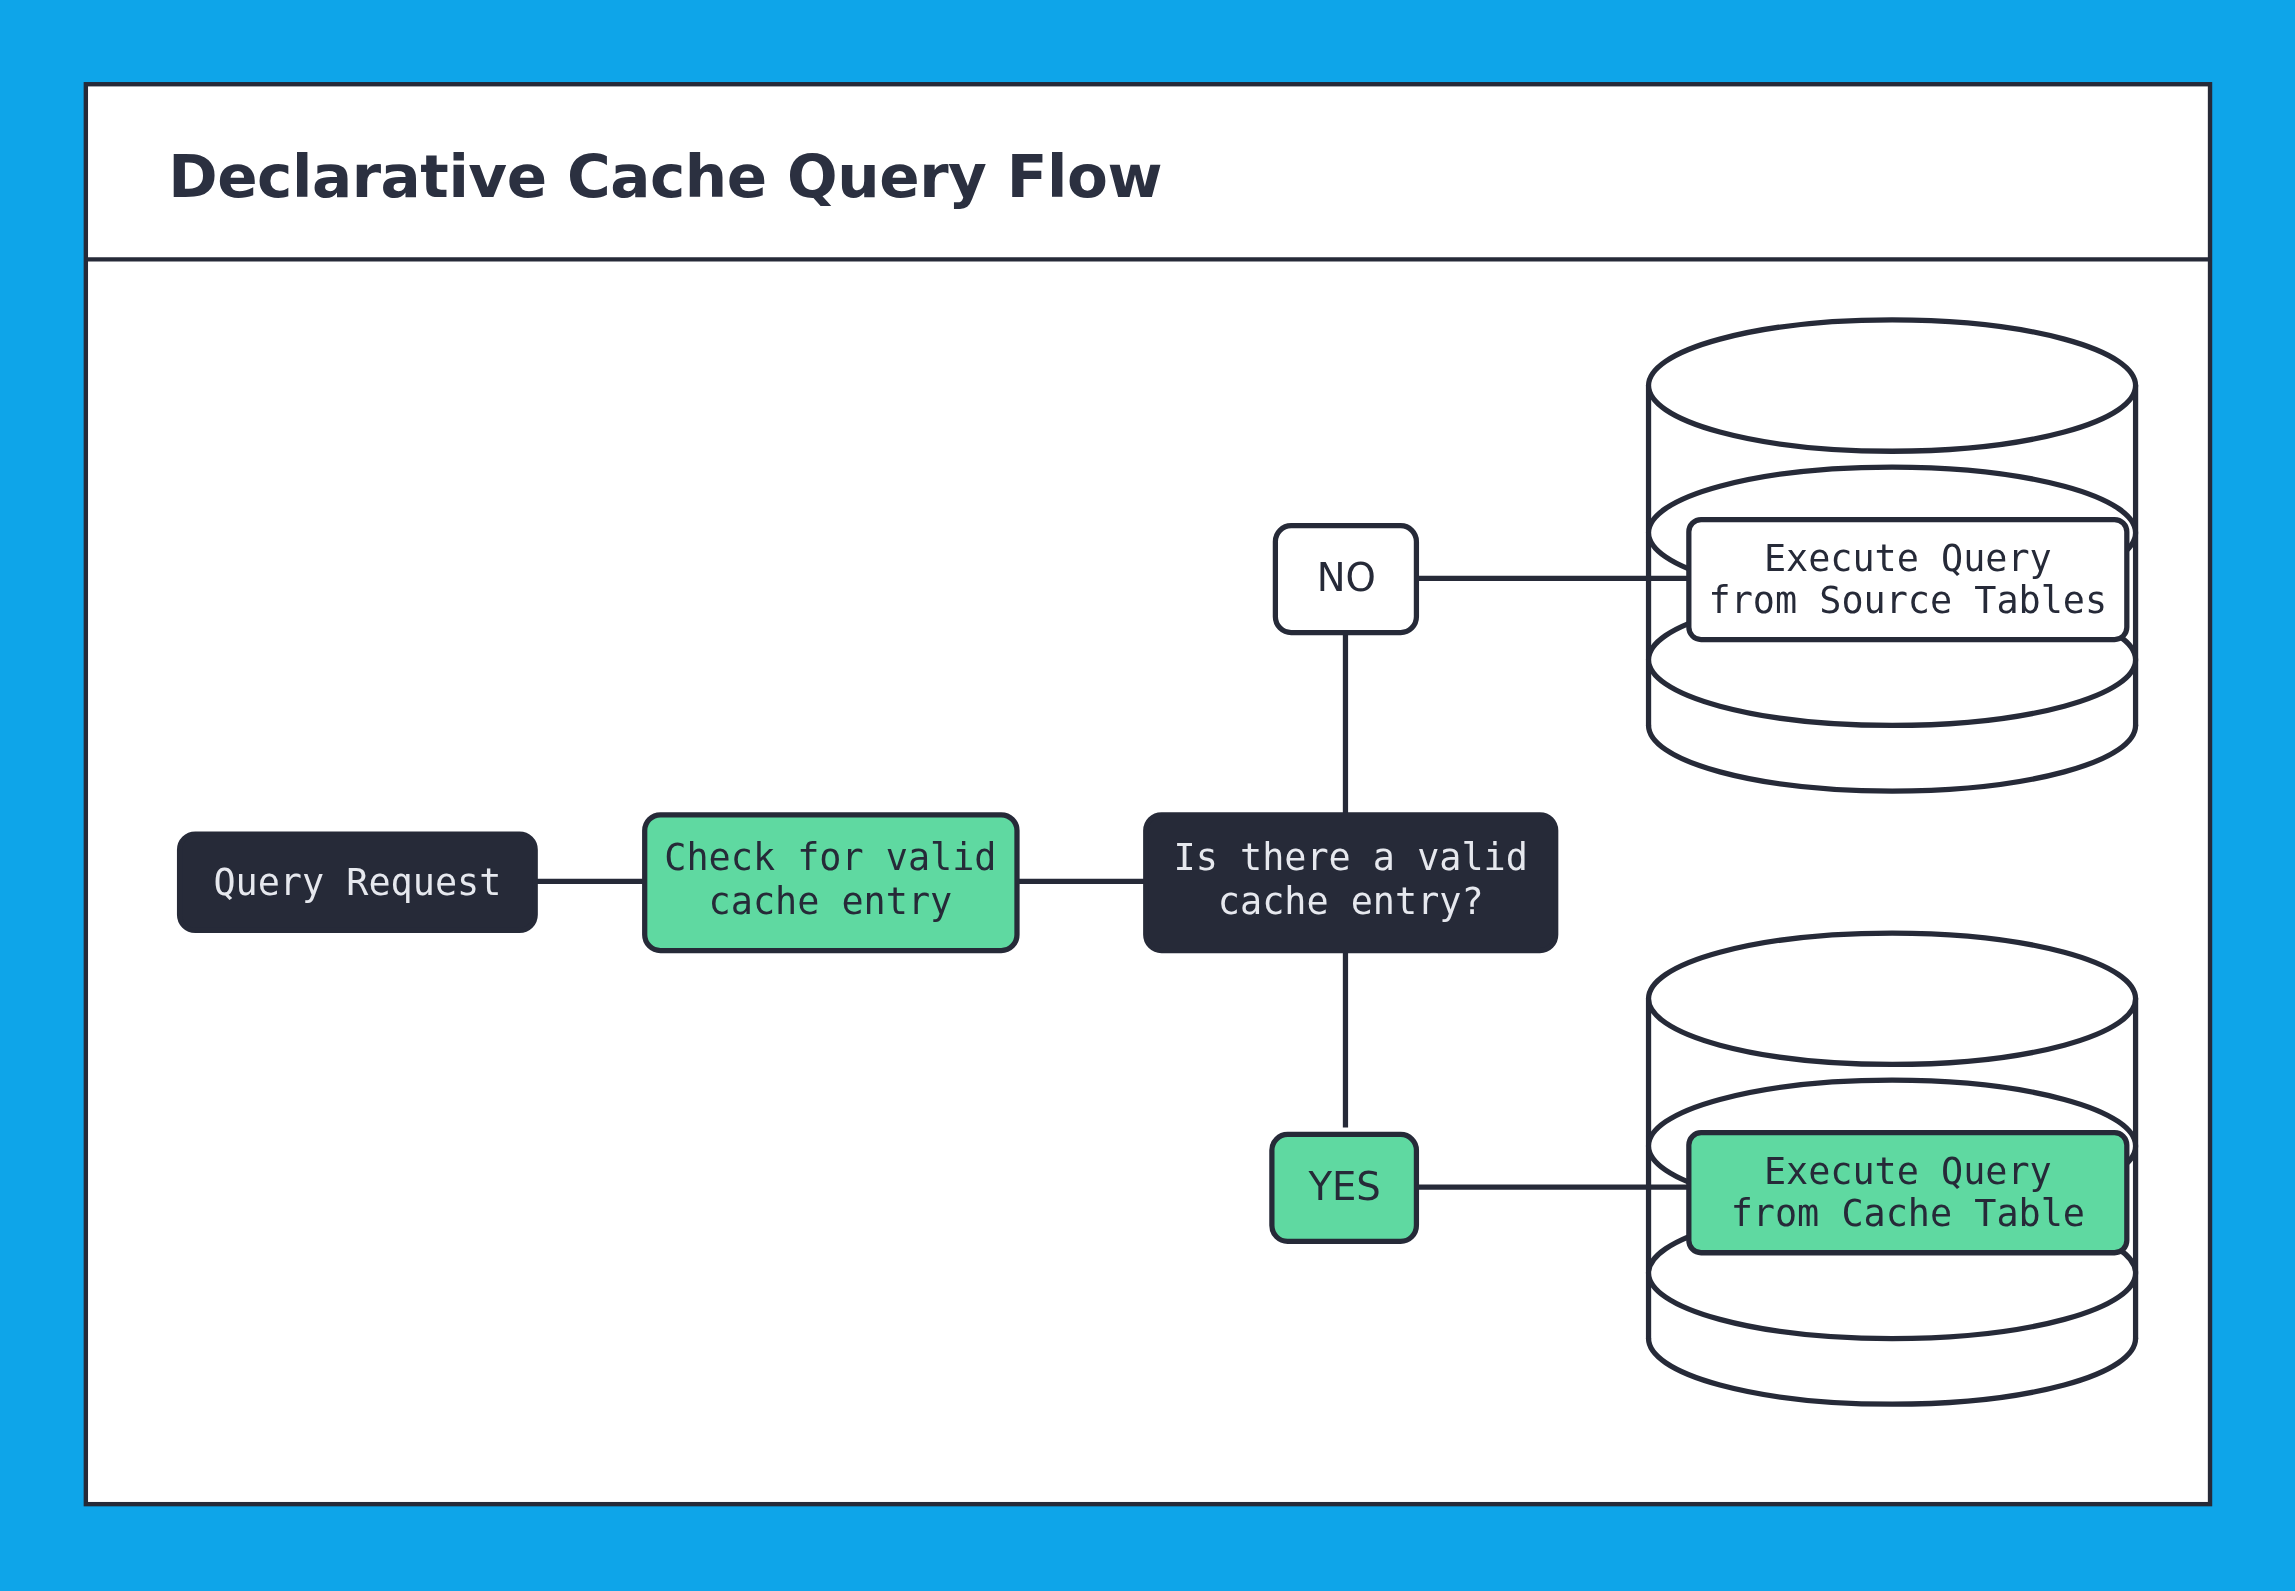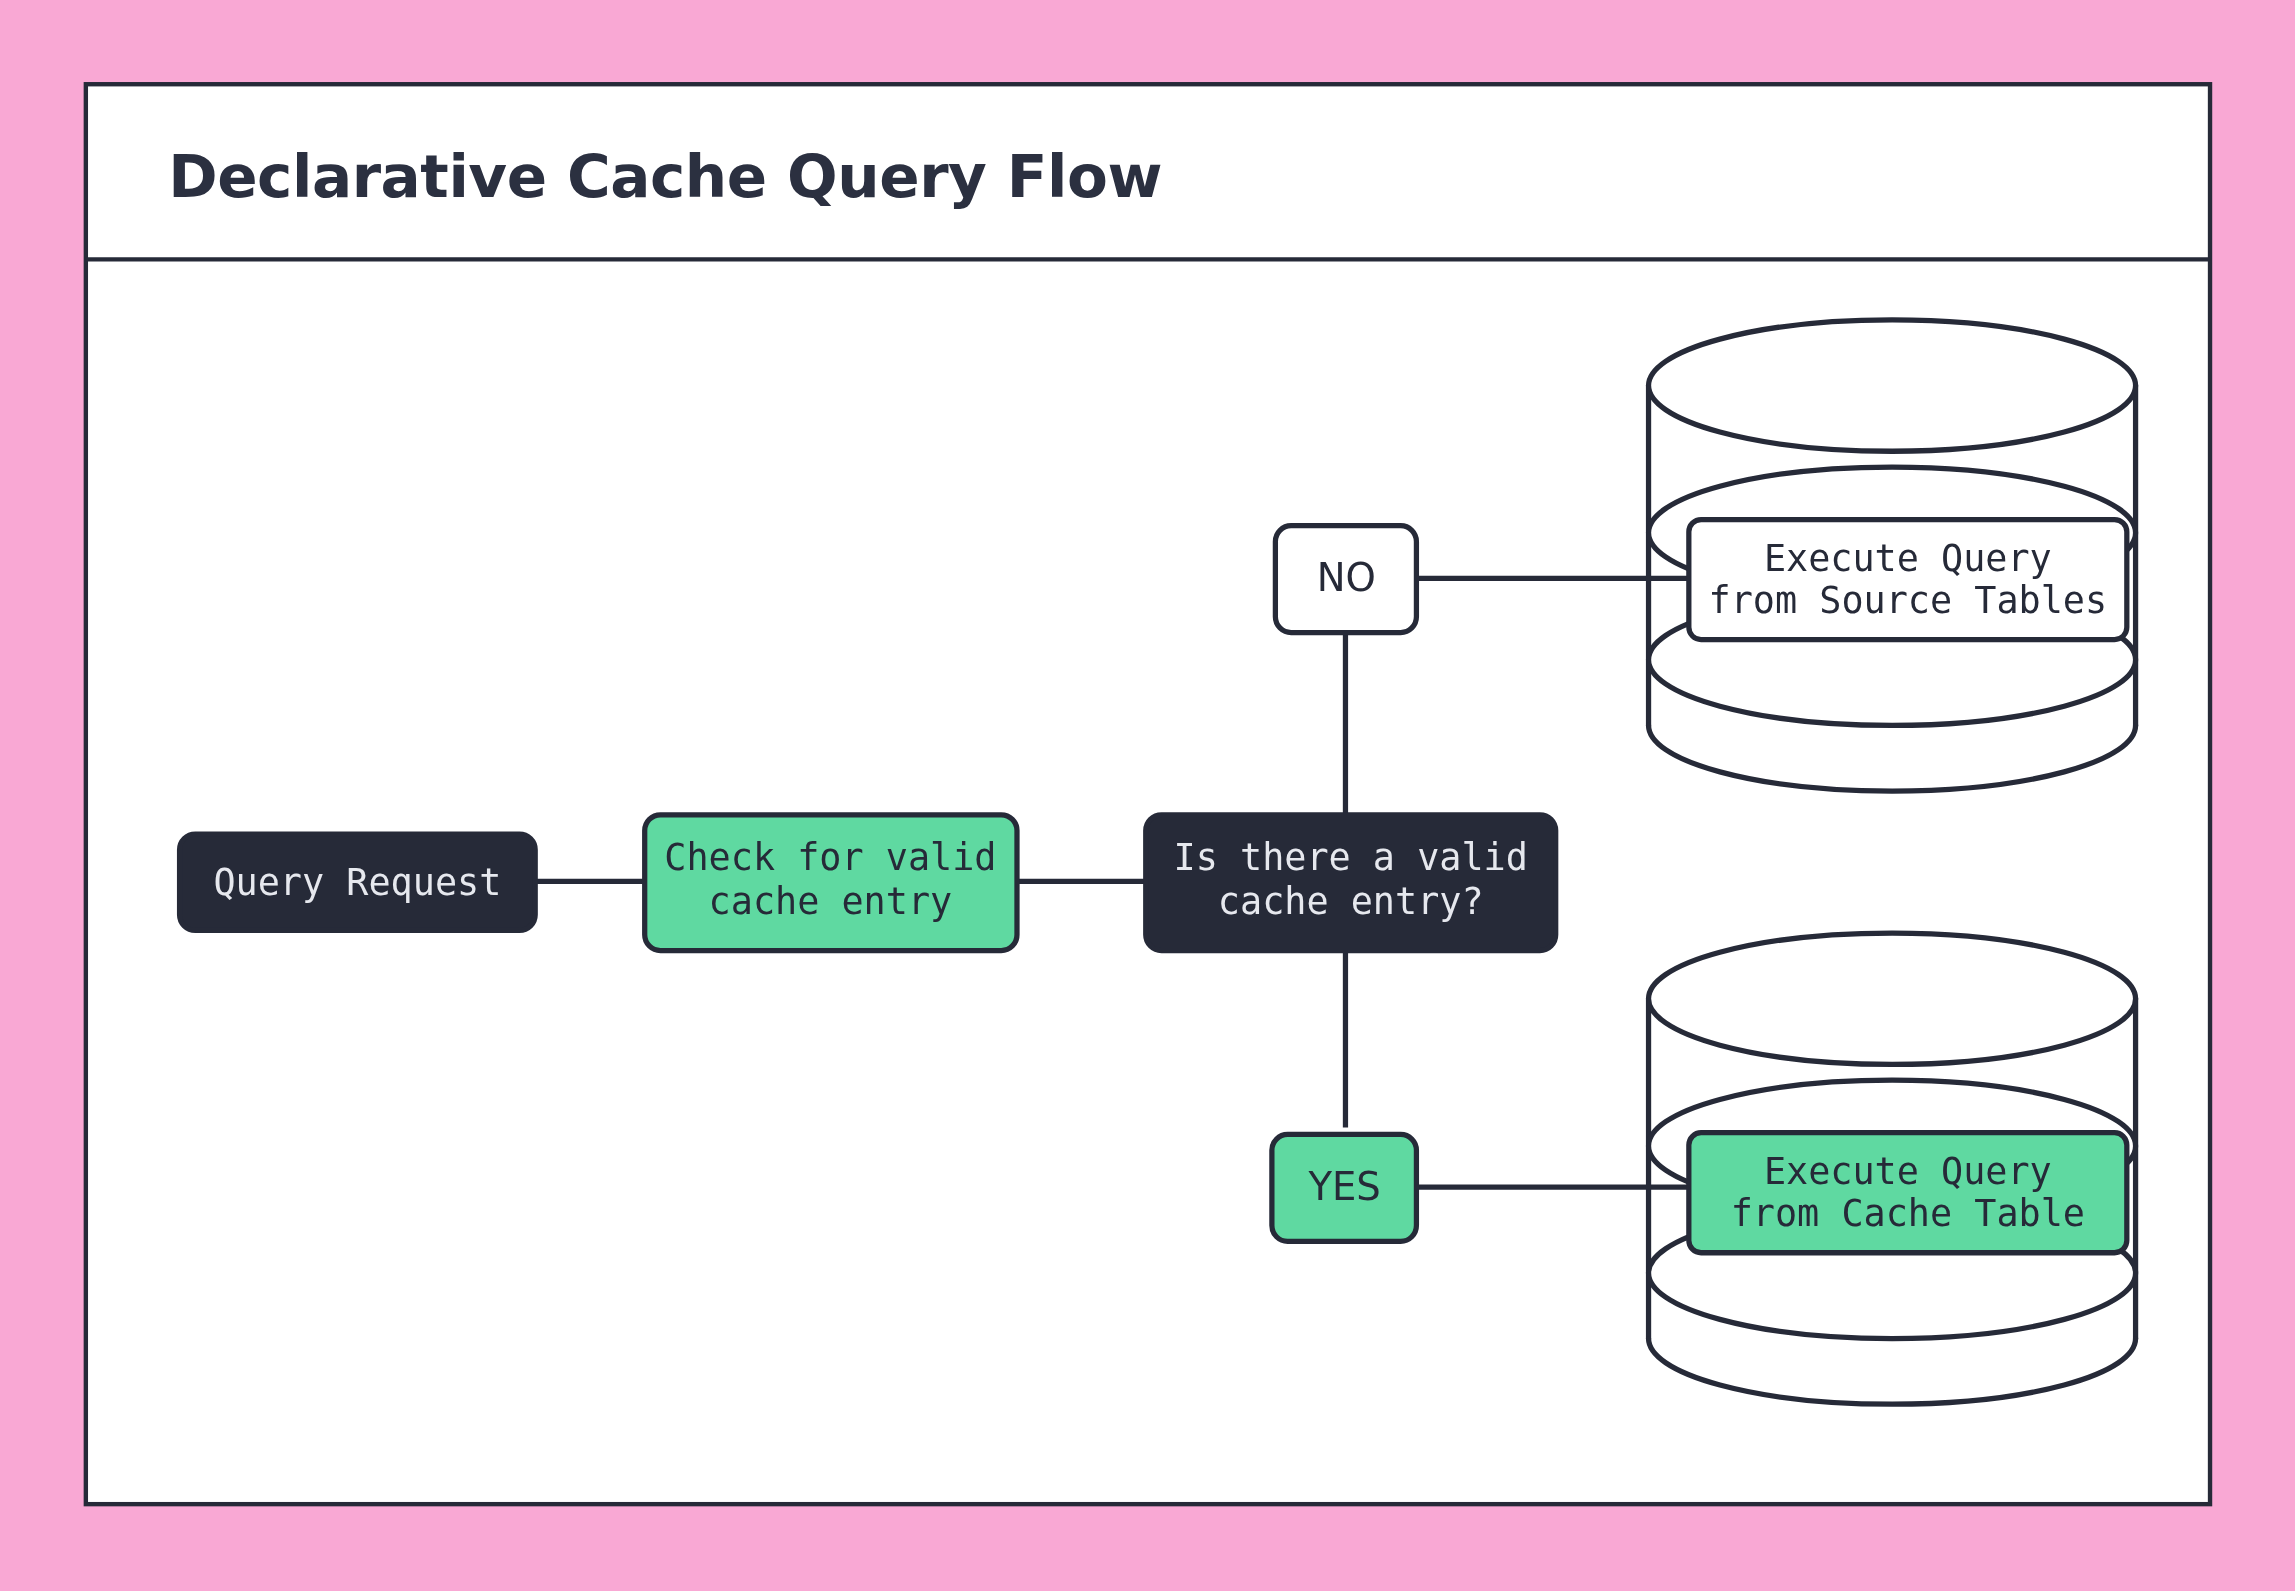--- a/index.html
+++ b/index.html
@@ -11,21 +11,21 @@
   body {
     width: 2295px;
     height: 1591px;
     font-family: "Liberation Sans", sans-serif;
     overflow: hidden;
   }
   #stage {
     position: relative;
     width: 2295px;
     height: 1591px;
-    background: #f9a8d4;
+    background: #0ea5e9;
   }
   #diagram-svg {
     position: absolute;
     left: 0;
     top: 0;
     width: 2295px;
     height: 1591px;
     display: block;
   }
   .frame-rect {

